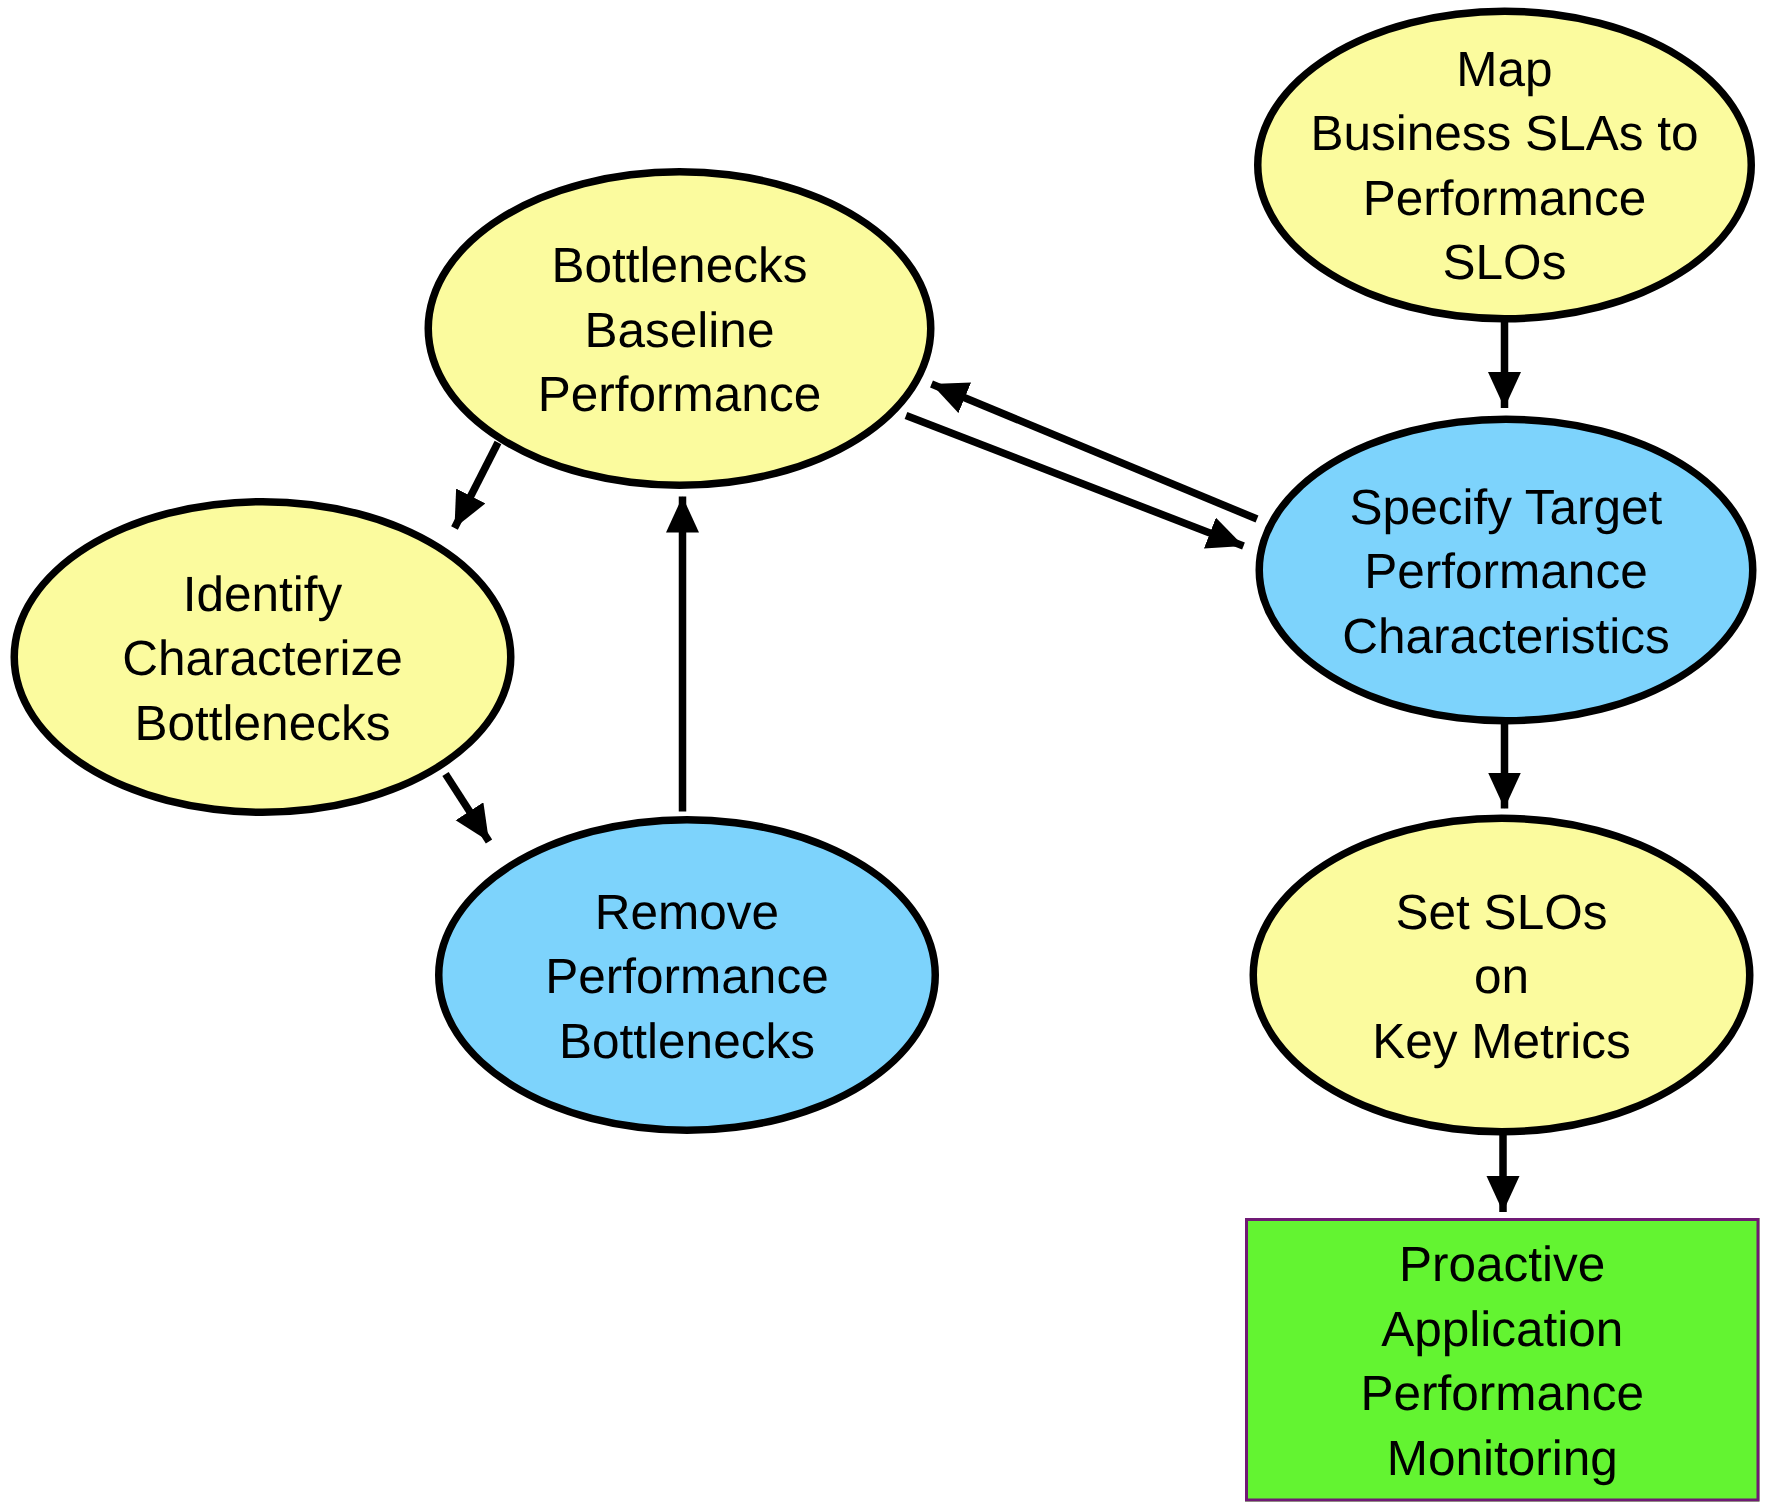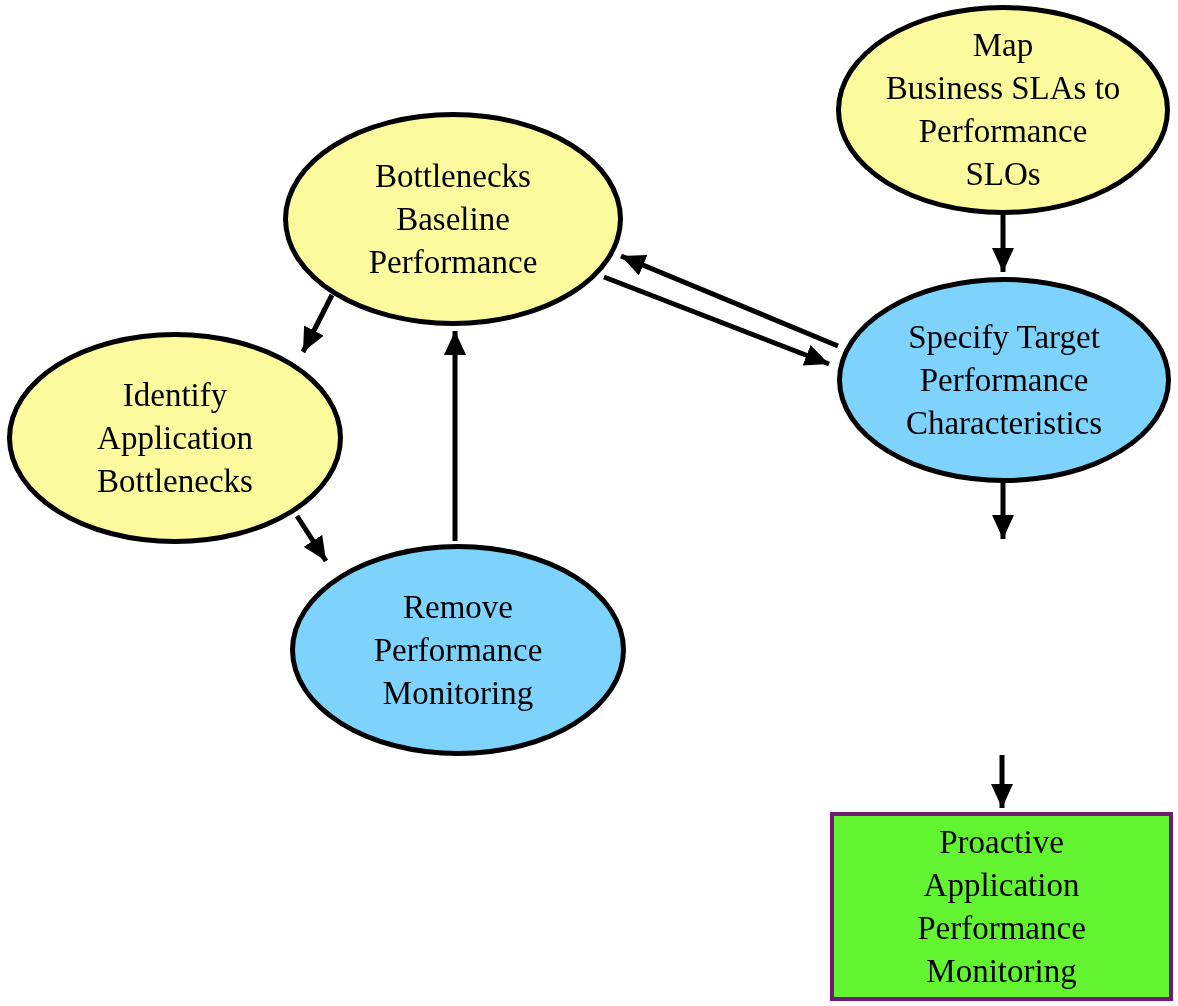--- a/index.html
+++ b/index.html
@@ -26,28 +26,27 @@
     box-sizing: border-box;
     display: flex;
     align-items: center;
     justify-content: center;
     text-align: center;
     white-space: pre-line;
     color: #000000;
     font-size: 33px;
     line-height: 43px;
     z-index: 1;
-    font-family: Liberation Serif, serif;
   }
   .ellipse {
     border: 5px solid #000000;
     border-radius: 50%;
   }
   .rect {
-    border: 4px solid #701a75;
+    border: 2px solid #701a75;
   }
   .fill-yellow { background: #FBFB9E; }
   .fill-gray   { background: #7dd3fc; }
   .fill-green  { background: #63F431; }
 
   .edge-line {
     stroke: #000000;
     stroke-width: 5;
     fill: none;
   }
@@ -76,30 +75,33 @@
   <div class="node ellipse fill-yellow" style="left:836px; top:5px; width:334px; height:210px;">Map
 Business SLAs to
 Performance
 SLOs</div>
 
   <div class="node ellipse fill-yellow" style="left:283px; top:112px; width:340px; height:214px;">Bottlenecks
 Baseline
 Performance</div>
 
   <div class="node ellipse fill-yellow" style="left:7px; top:332px; width:336px; height:212px;">Identify
-Application
+Characterize
 Bottlenecks</div>
 
   <div class="node ellipse fill-gray" style="left:290px; top:544px; width:336px; height:212px;">Remove
 Performance
-Monitoring</div>
+Bottlenecks</div>
 
   <div class="node ellipse fill-gray" style="left:837px; top:277px; width:334px; height:206px;">Specify Target
 Performance
 Characteristics</div>
 
+  <div class="node ellipse fill-yellow" style="left:833px; top:543px; width:336px; height:214px;">Set SLOs
+on
+Key Metrics</div>
 
   <div class="node rect fill-green" style="left:830px; top:812px; width:343px; height:189px;">Proactive
 Application
 Performance
 Monitoring</div>
 
 </div>
 
 </body></html>

